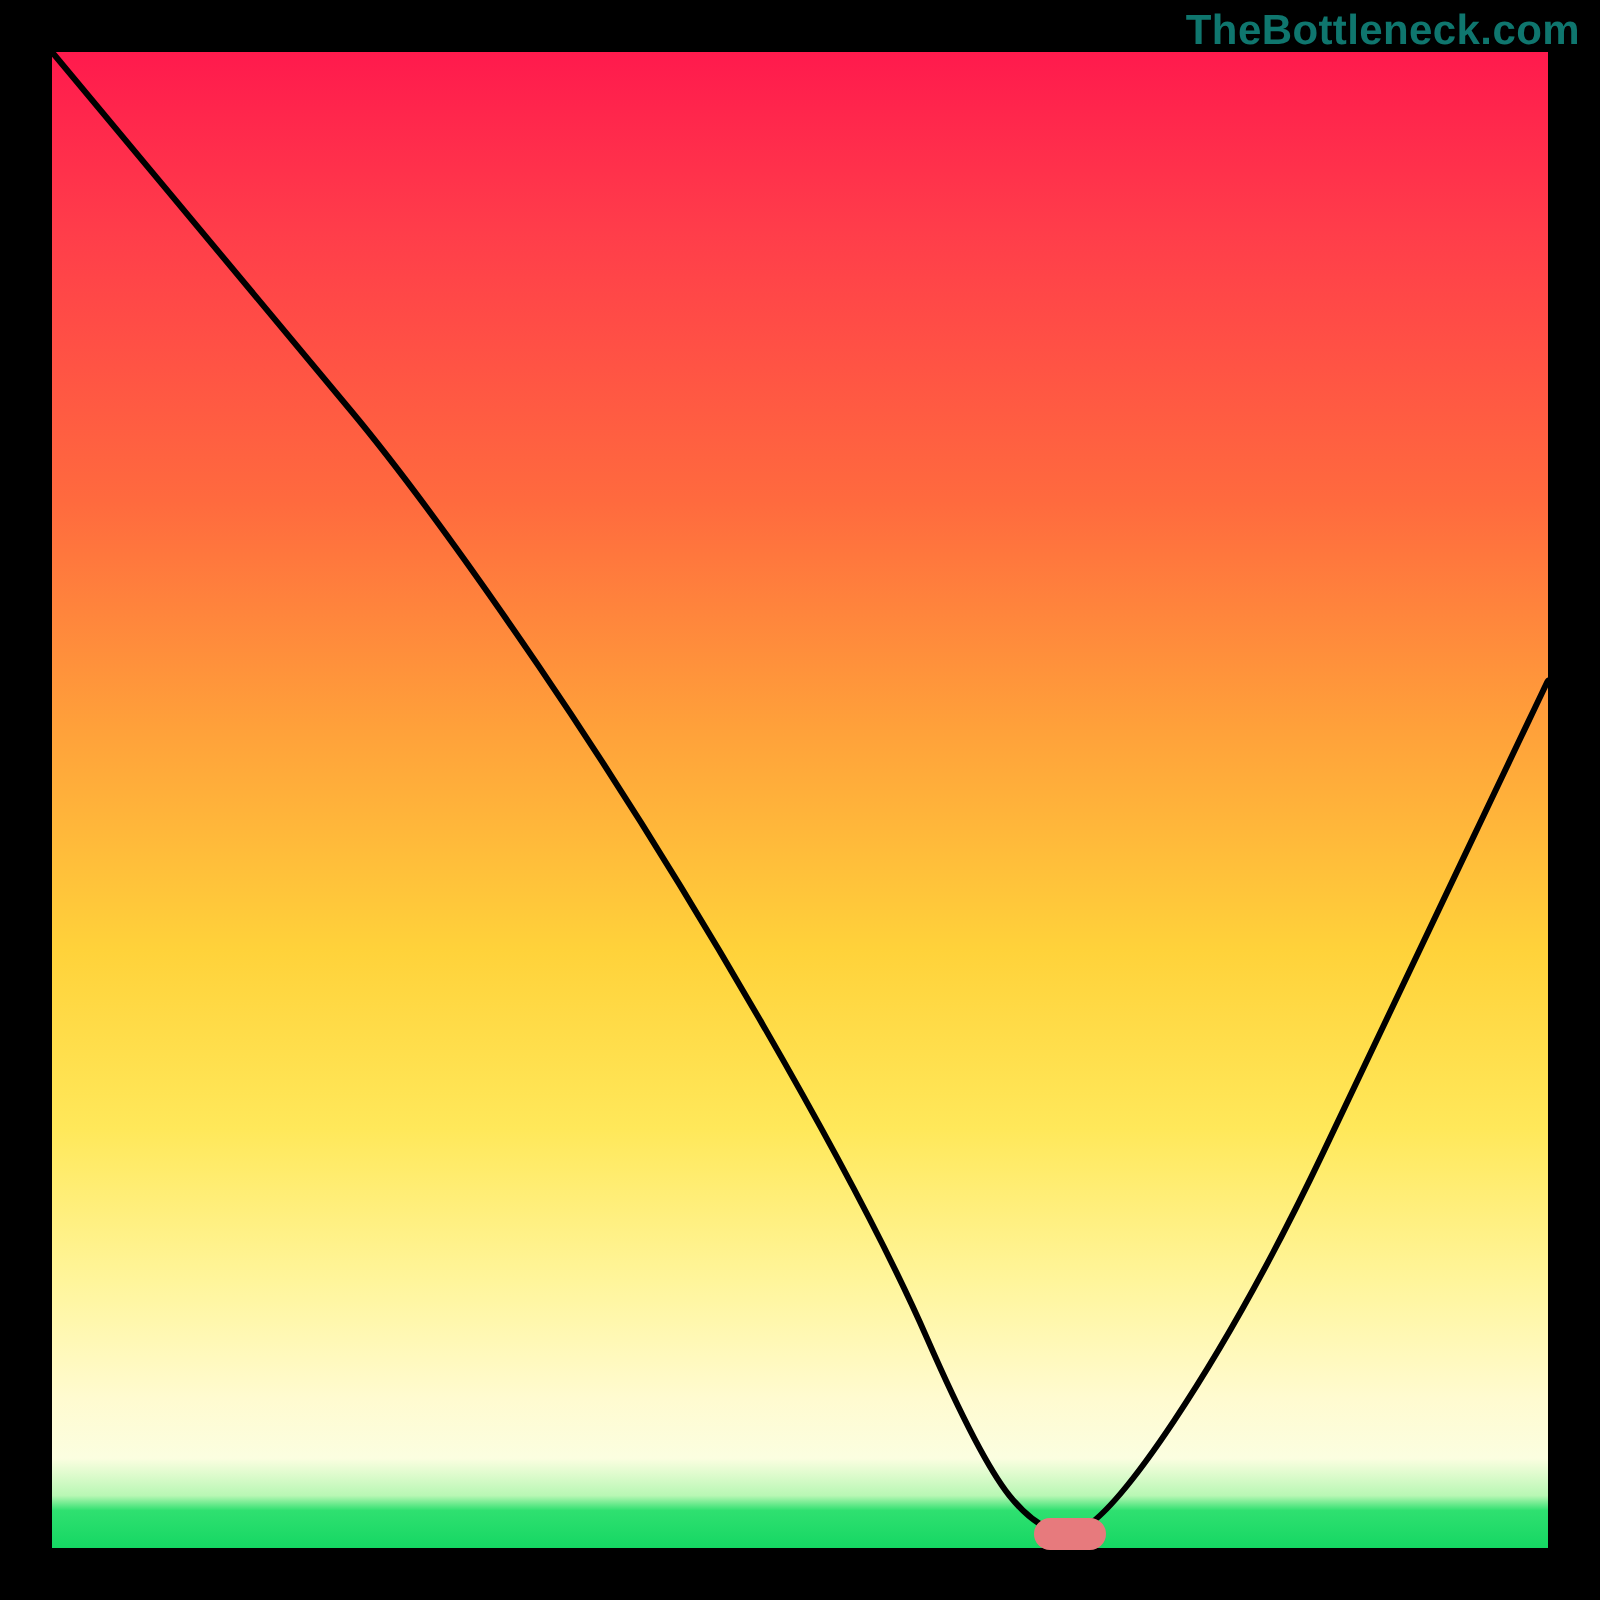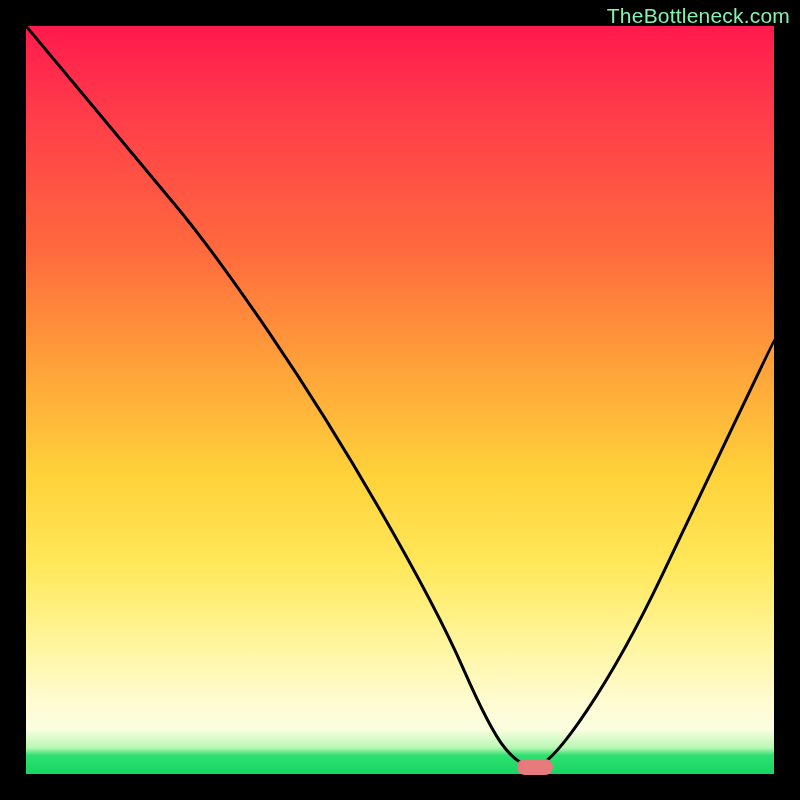--- a/index.html
+++ b/index.html
@@ -38,23 +38,23 @@
       #fbfee0 94%,
       #b8f7b4 96.5%,
       #2fe070 97.5%,
       #15d763 100%
     );
   }
   .watermark {
     position: absolute;
     top: 4px;
     right: 10px;
-    color: #86efac;
+    color: #0f766e;
     font-size: 21px;
-    font-weight: 400;
+    font-weight: 700;
     letter-spacing: 0.2px;
     user-select: none;
   }
   svg.curve {
     position: absolute;
     left: 0;
     top: 0;
     width: 748px;
     height: 748px;
   }

